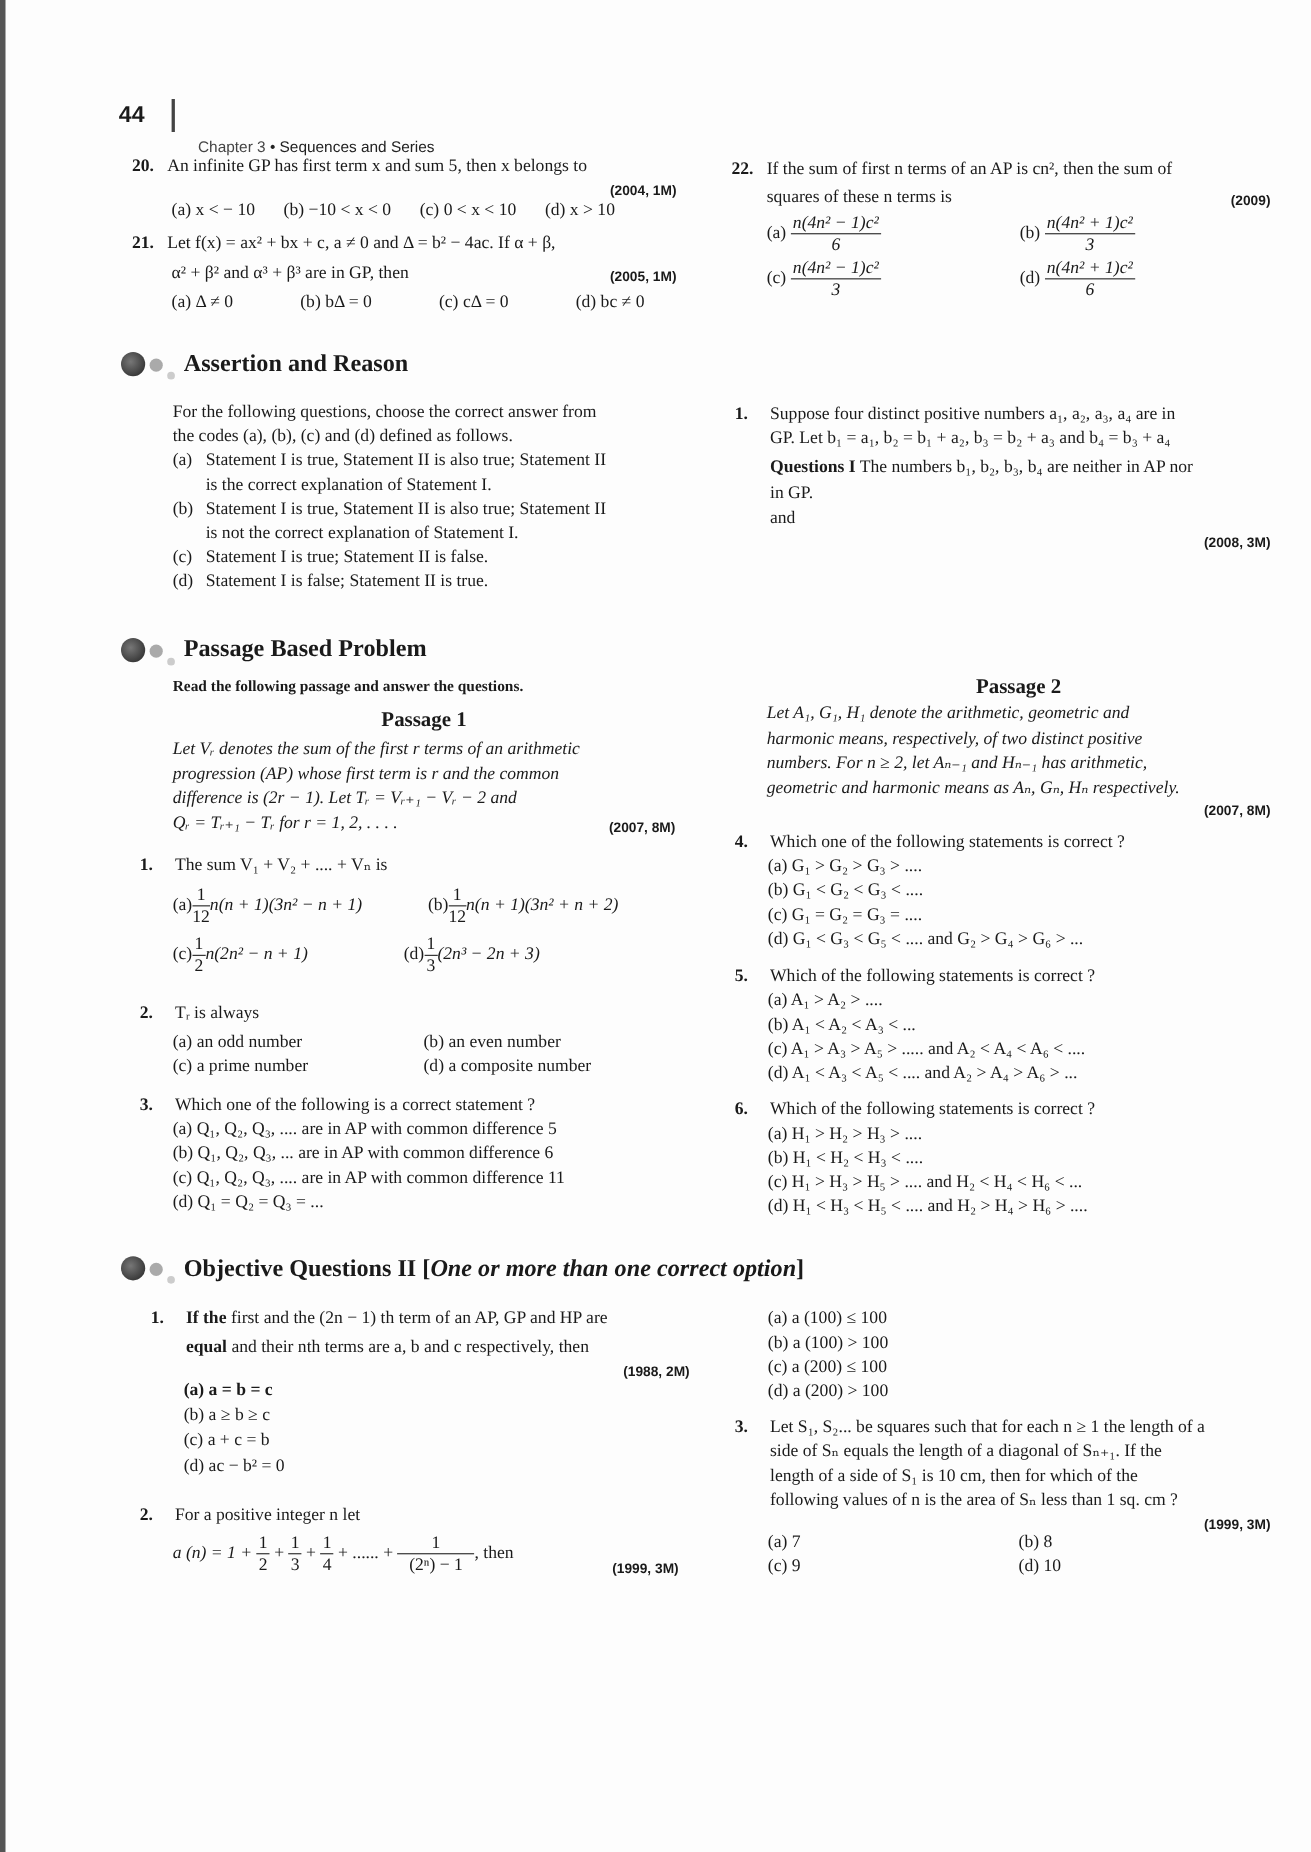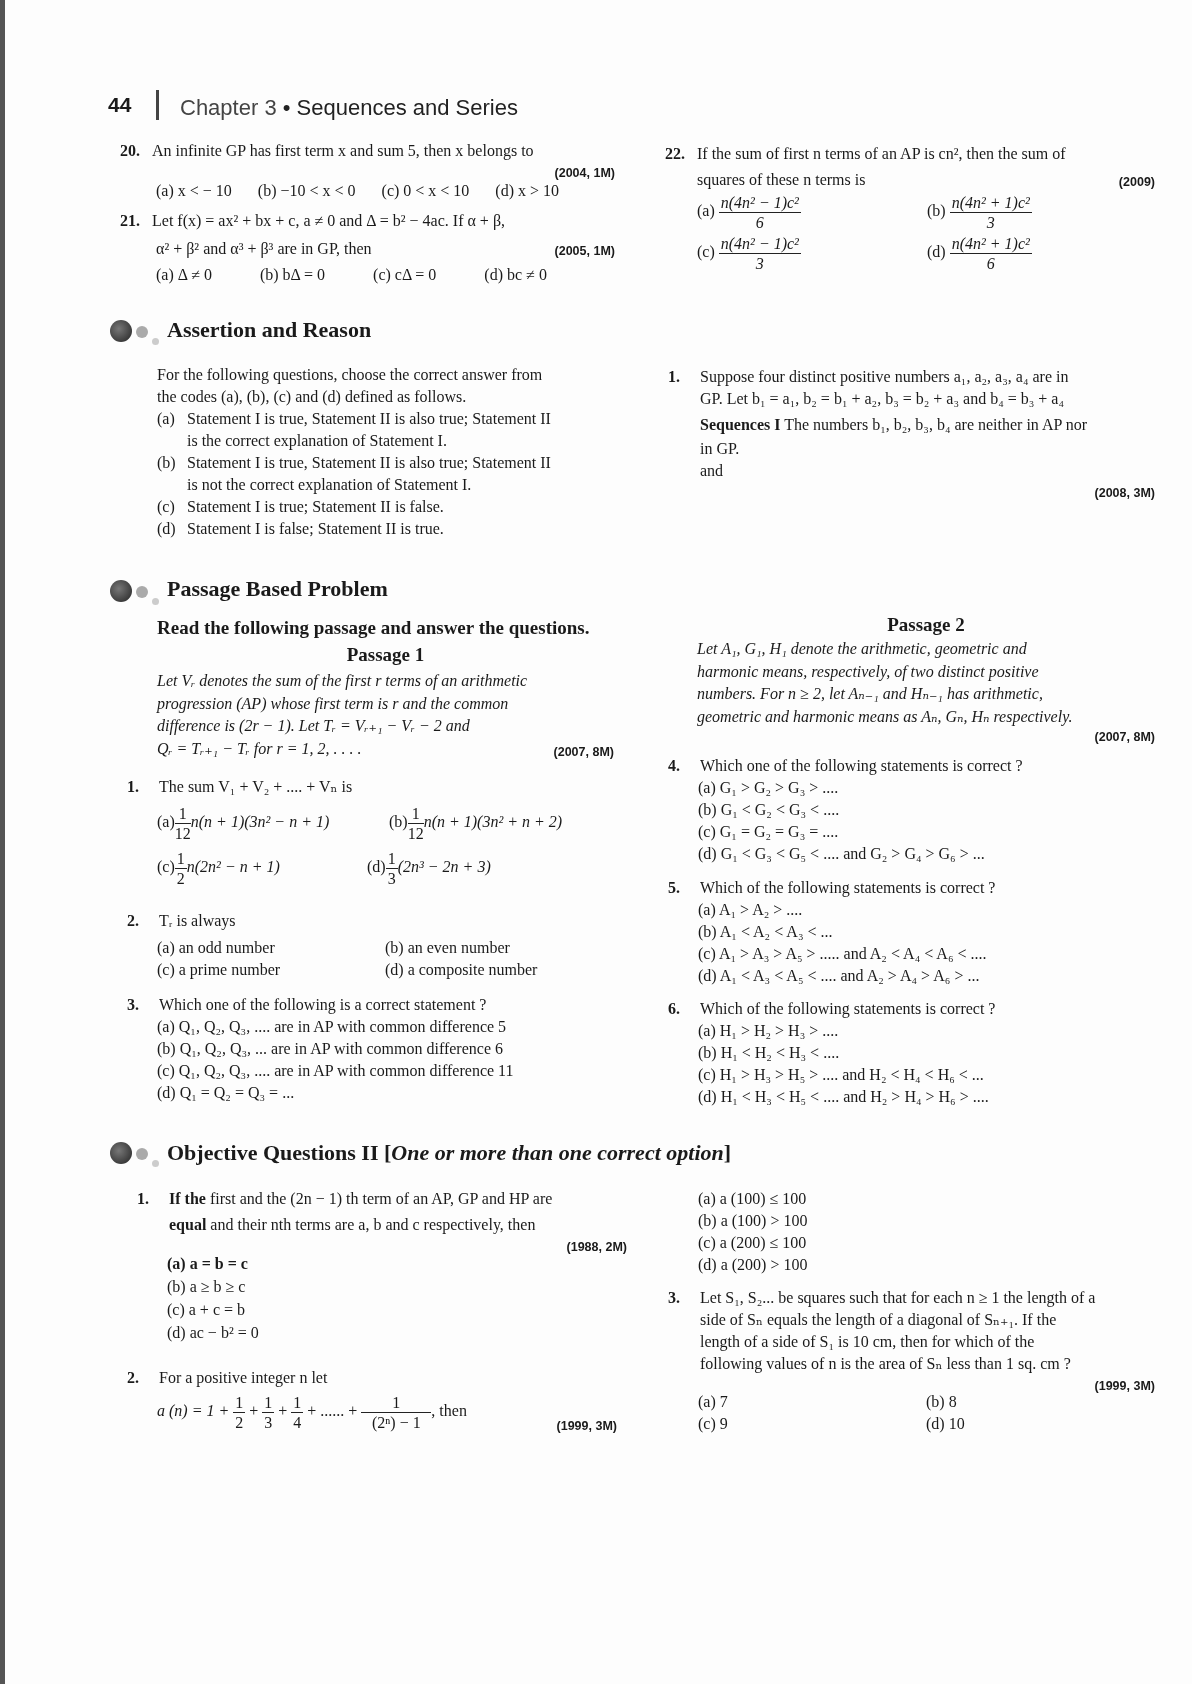--- a/index.html
+++ b/index.html
@@ -2,21 +2,21 @@
 <html><head>
 <meta charset="utf-8">
 <style>
   html,body{margin:0;padding:0;background:#fff;}
   body{width:1192px;height:1684px;position:relative;overflow:hidden;font-family:"Liberation Serif","DejaVu Serif",serif;color:#1a1a1a;}
   .page{position:absolute;left:0;top:0;width:1192px;height:1684px;background:#fdfdfd;}
   .leftbar{position:absolute;left:0;top:0;width:5px;height:1684px;background:#555;}
   .abs{position:absolute;}
   .hdr-num{font-family:"Liberation Sans",sans-serif;font-weight:bold;font-size:21px;}
   .hdr-bar{width:3px;height:30px;background:#444;}
-  .hdr-title{font-family:"Liberation Sans",sans-serif;font-size:22px;color:#222;}
+  .hdr-title{font-family:"Liberation Sans",sans-serif;font-size:14px;color:#222;margin-top:30px;}
   .hdr-title .ch{color:#444;}
   .q{font-size:16px;line-height:22px;}
   .qn{font-weight:bold;display:inline-block;width:32px;}
   .tag{font-family:"Liberation Sans",sans-serif;font-weight:bold;font-size:12.5px;position:absolute;right:0;}
   .sec{font-size:22px;font-weight:bold;}
   .bullet{position:absolute;}
   .b1{width:22px;height:22px;border-radius:50%;background:radial-gradient(circle at 40% 40%,#777,#222);}
   .b2{width:12px;height:12px;border-radius:50%;background:#aaa;}
   .b3{width:7px;height:7px;border-radius:50%;background:#ccc;}
   .it{font-style:italic;}
@@ -49,21 +49,21 @@
       <span>(a) x &lt; − 10</span>
       <span>(b) −10 &lt; x &lt; 0</span>
       <span>(c) 0 &lt; x &lt; 10</span>
       <span>(d) x &gt; 10</span>
     </div>
   </div>
 
   <div class="abs q" style="left:120px;top:210px;width:495px;">
     <div><span class="qn">21.</span><span>Let f(x) = ax² + bx + c, a ≠ 0 and Δ = b² − 4ac. If α + β,</span></div>
     <div style="position:relative;padding-left:36px;margin-top:6px;"><span>α² + β² and α³ + β³ are in GP, then</span><span class="tag" style="top:2px;">(2005, 1M)</span></div>
-    <div style="padding-left:36px;display:flex;gap:48px;margin-top:4px;">
+    <div style="padding-left:36px;display:flex;gap:61px;margin-top:4px;">
       <span>(a) Δ ≠ 0</span>
       <span>(b) bΔ = 0</span>
       <span>(c) cΔ = 0</span>
       <span>(d) bc ≠ 0</span>
     </div>
   </div>
 
   <div class="abs q" style="left:665px;top:143px;width:490px;">
     <div><span class="qn">22.</span><span>If the sum of first n terms of an AP is cn², then the sum of</span></div>
     <div style="position:relative;padding-left:32px;margin-top:4px;"><span>squares of these n terms is</span><span class="tag" style="top:2px;">(2009)</span></div>
@@ -105,35 +105,35 @@
       </div>
     <div style="display:flex;">
         <span style="width:30px;">(d)</span>
         <div>Statement I is false; Statement II is true.</div>
       </div>
   </div>
 
   <div class="abs q" style="left:668px;top:366px;width:487px;">
     <div><span class="qn">1.</span><span>Suppose four distinct positive numbers a₁, a₂, a₃, a₄ are in</span></div>
     <div style="padding-left:32px;">GP. Let b₁ = a₁, b₂ = b₁ + a₂, b₃ = b₂ + a₃ and b₄ = b₃ + a₄</div>
-    <div style="padding-left:32px;margin-top:4px;"><b>Sequences I</b> <span>The numbers b₁, b₂, b₃, b₄ are neither in AP nor</span></div>
+    <div style="padding-left:32px;margin-top:4px;"><b>Questions I</b> <span>The numbers b₁, b₂, b₃, b₄ are neither in AP nor</span></div>
     <div style="padding-left:32px;margin-top:2px;">in GP.</div>
     <div style="padding-left:32px;">and</div>
     <div style="position:relative;height:18px;">
         <span class="tag">(2008, 3M)</span>
       </div>
   </div>
 
   <div class="abs" style="left:110px;top:580px;">
     <div class="bullet b1" style="left:0;top:0;"></div>
       <div class="bullet b2" style="left:26px;top:6px;"></div>
       <div class="bullet b3" style="left:42px;top:18px;"></div>
   </div>
   <div class="abs sec" style="left:167px;top:576px;">Passage Based Problem</div>
-  <div class="abs" style="left:157px;top:617px;font-weight:bold;font-size:19px;">Read the following passage and answer the questions.</div>
+  <div class="abs" style="left:157px;top:617px;font-weight:bold;font-size:14px;">Read the following passage and answer the questions.</div>
 
   <div class="abs" style="left:157px;top:644px;width:457px;">
     <div class="ptitle">Passage 1</div>
     <div class="passage" style="margin-top:4px;">
       <div>Let Vᵣ denotes the sum of the first r terms of an arithmetic</div>
       <div>progression (AP) whose first term is r and the common</div>
       <div>difference  is  (2r − 1).  Let  Tᵣ = Vᵣ₊₁ − Vᵣ − 2  and</div>
       <div style="position:relative;"><span>Qᵣ = Tᵣ₊₁ − Tᵣ for r = 1, 2, . . . .</span><span class="tag" style="font-style:normal;top:3px;">(2007, 8M)</span></div>
     </div>
   </div>

